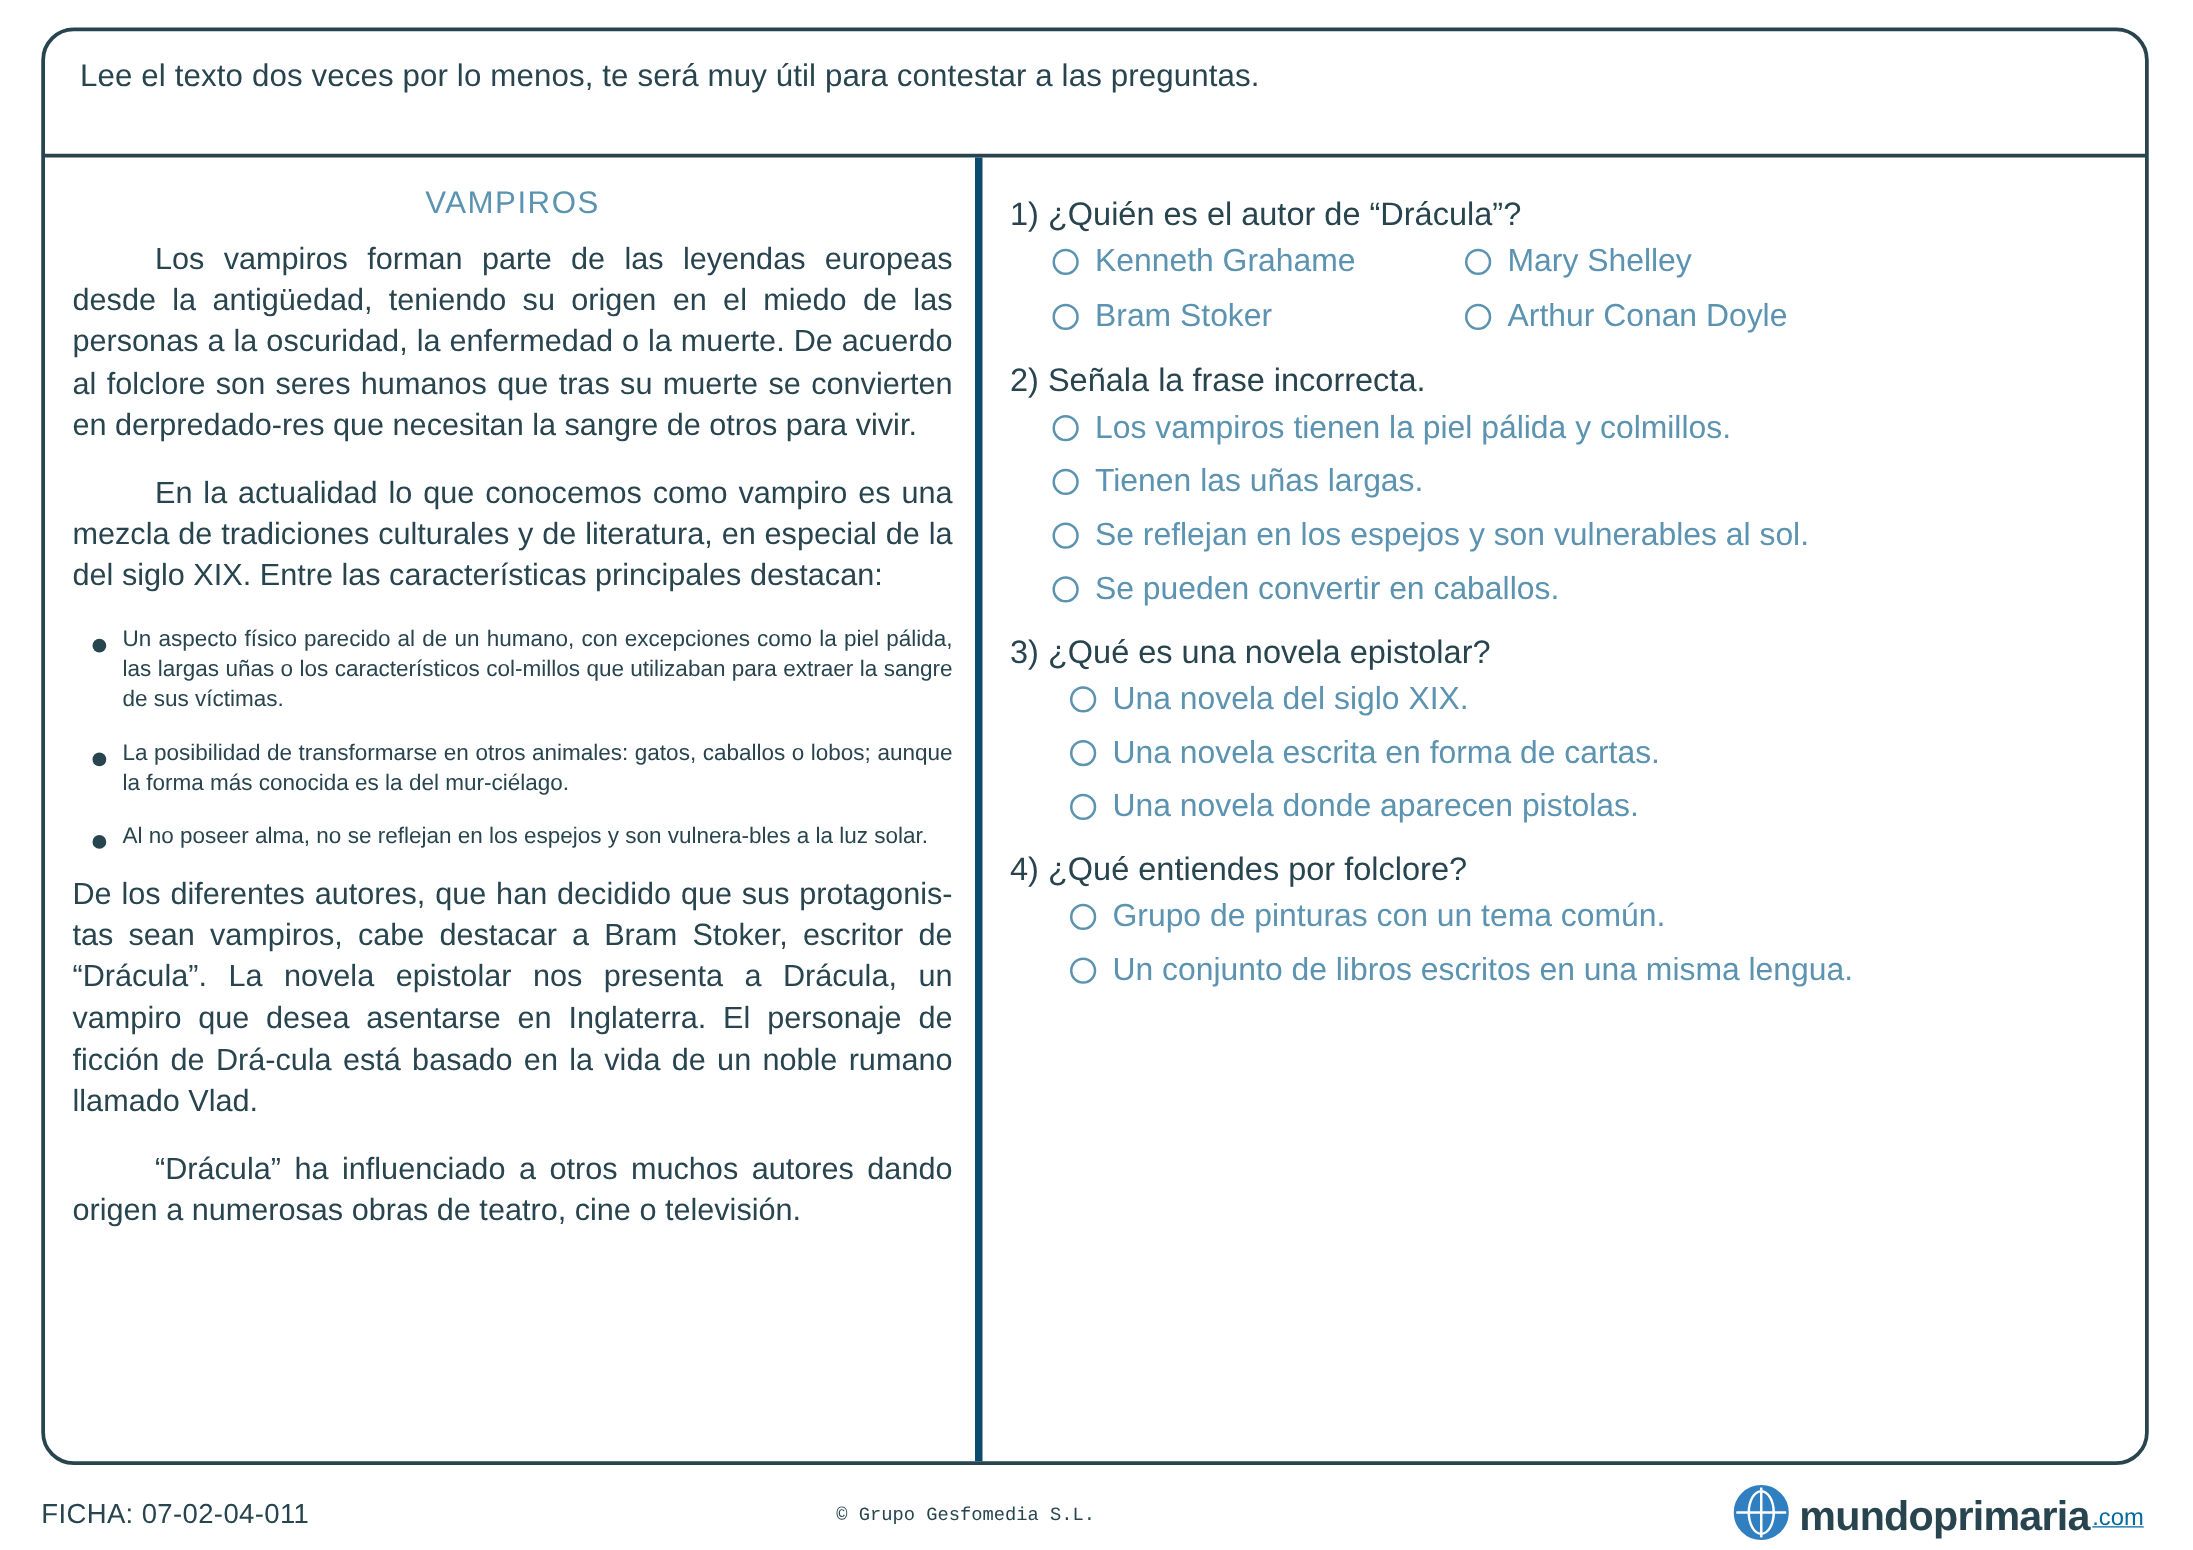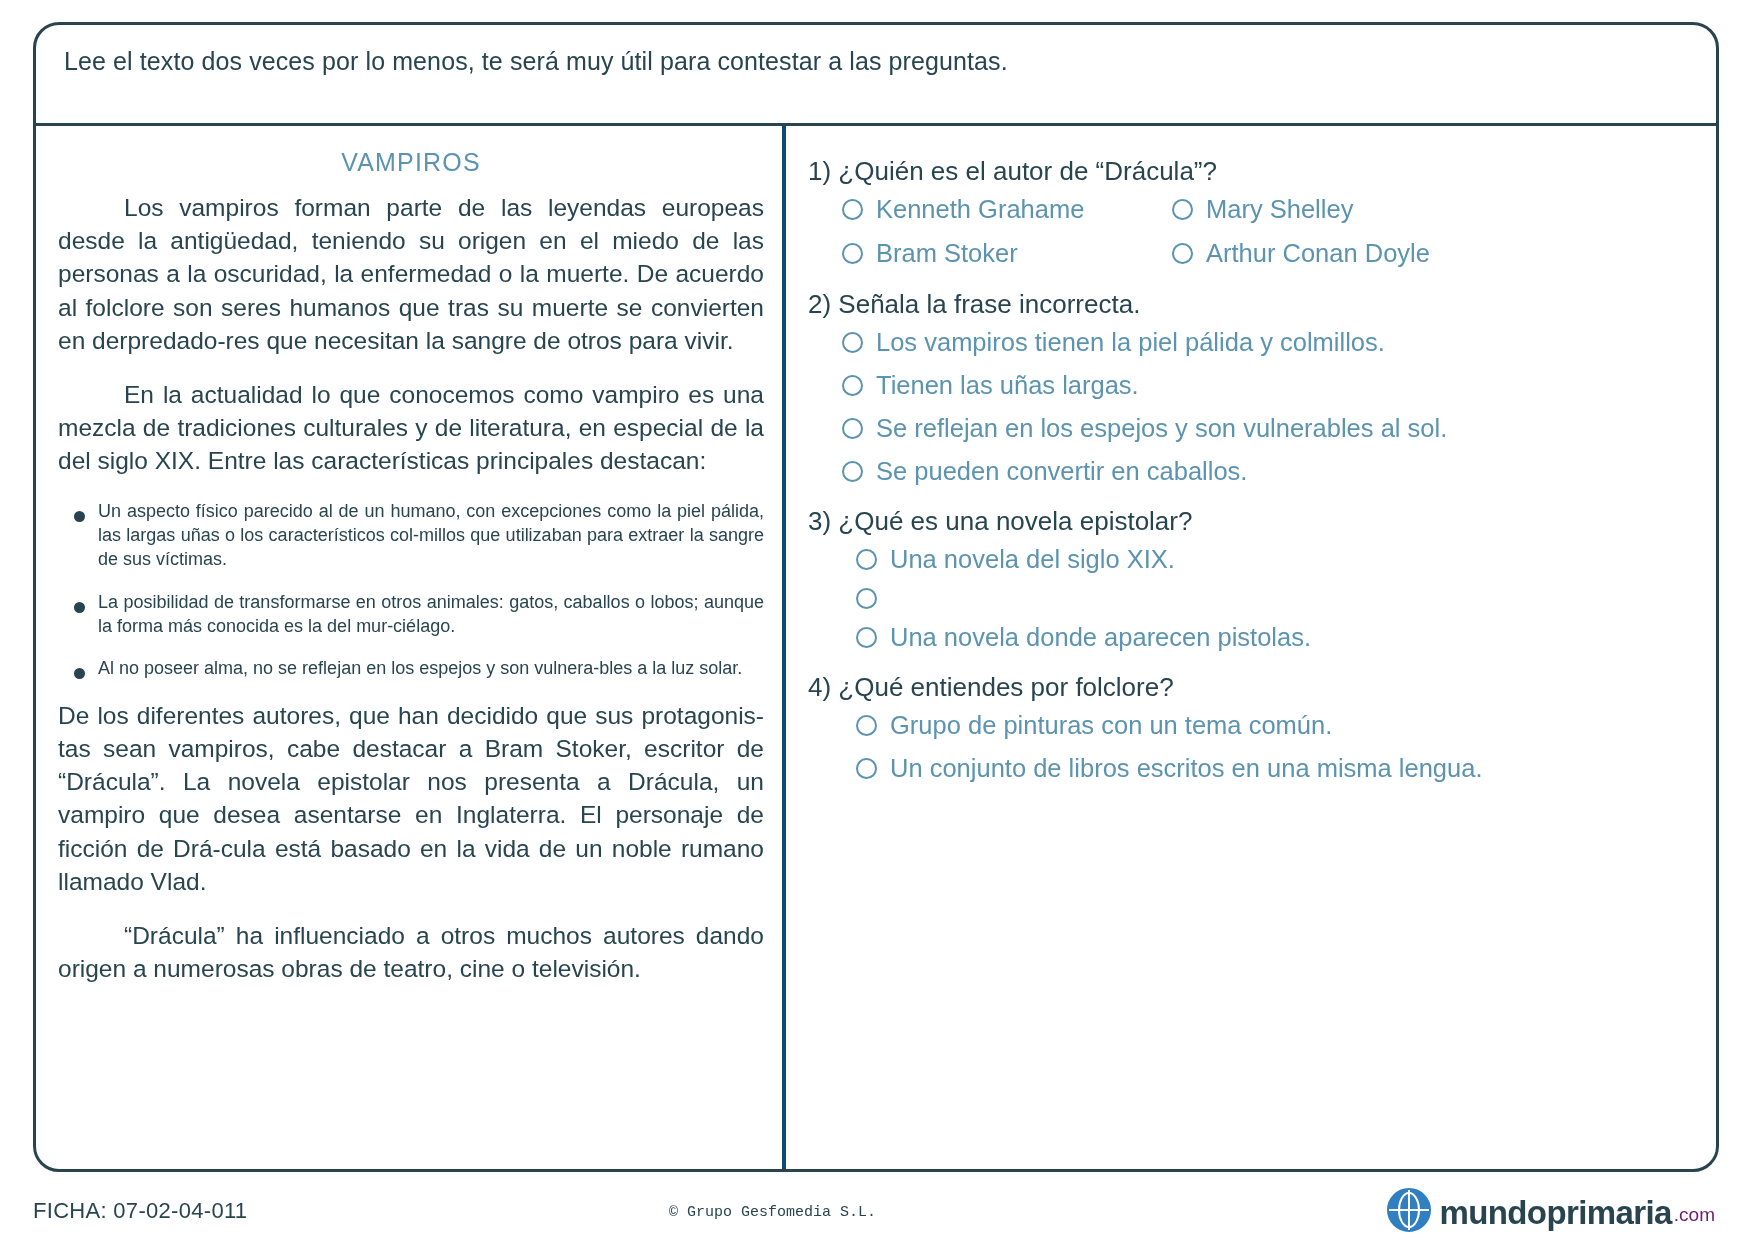--- a/index.html
+++ b/index.html
@@ -45,21 +45,21 @@
   .body-area {
     display: flex;
     height: calc(100% - 101px);
     box-sizing: border-box;
   }
 
   .col-left {
     width: 750px;
     box-sizing: border-box;
     padding: 22px 18px 0 22px;
-    border-right: 4px solid #0c4a6e;
+    border-right: 6px solid #0c4a6e;
     position: relative;
   }
   .col-right {
     flex: 1;
     box-sizing: border-box;
     padding: 26px 20px 0 22px;
   }
 
   
   .reading-title {
@@ -228,24 +228,25 @@
     box-sizing: border-box;
   }
   .brand-name {
     font-size: 33px;
     font-weight: bold;
     color: #28454f;
     letter-spacing: -.6px;
   }
   .brand-tld {
     font-size: 19px;
-    color: #701a75;
+    color: #0369a1;
     margin-left: 2px;
     align-self: flex-end;
     padding-bottom: 6px;
+    text-decoration: underline;
   }
 </style>
 </head>
 <body>
 
 <div class="sheet">
 
   <div class="instruction">
     <div class="instruction-text">Lee el texto dos veces por lo menos, te será muy útil para contestar a las preguntas.</div>
   </div>
@@ -317,20 +318,21 @@
 
       <div class="question-block q3">
         <div class="question-text">3) ¿Qué es una novela epistolar?</div>
         <ul class="options indent-2">
           <li>
             <span class="radio"></span>
             <span class="opt-label">Una novela del siglo XIX.</span>
           </li>
           <li>
             <span class="radio"></span>
+            <span class="opt-label">Una novela escrita en forma de cartas.</span>
           </li>
           <li>
             <span class="radio"></span>
             <span class="opt-label">Una novela donde aparecen pistolas.</span>
           </li>
         </ul>
       </div>
 
       <div class="question-block q4">
         <div class="question-text">4) ¿Qué entiendes por folclore?</div>

